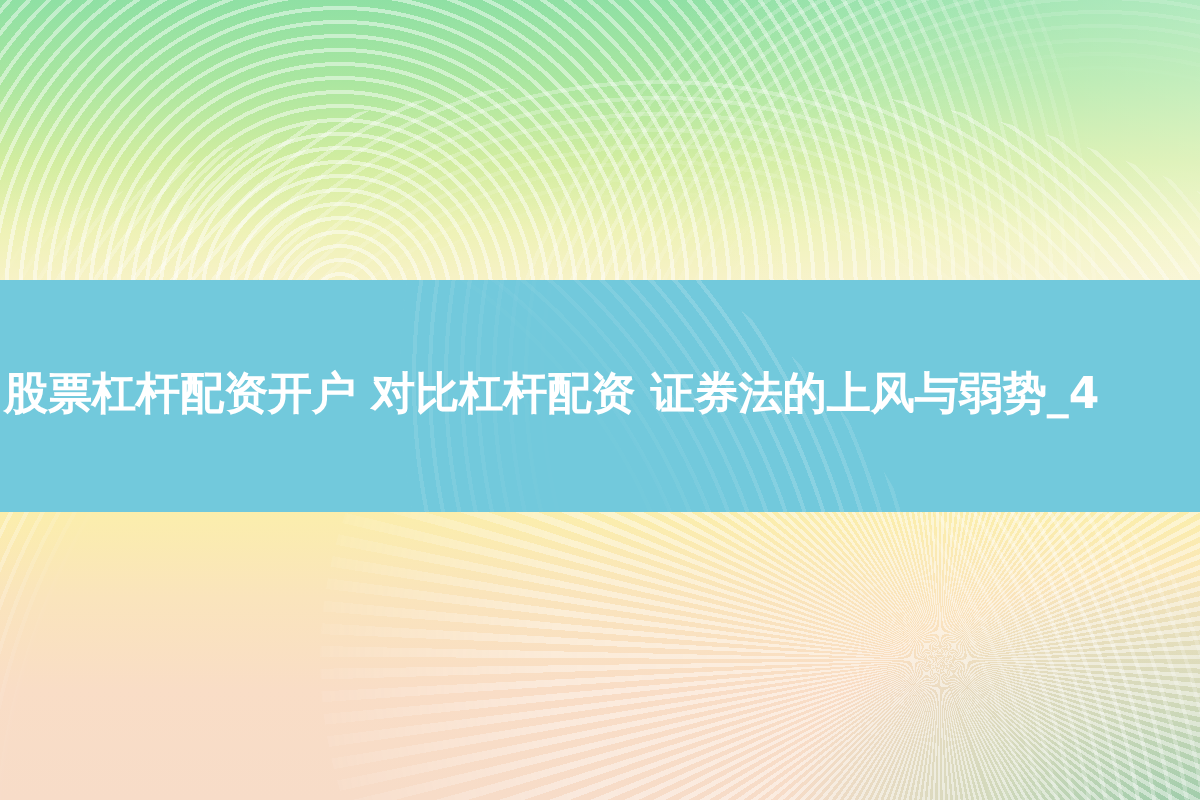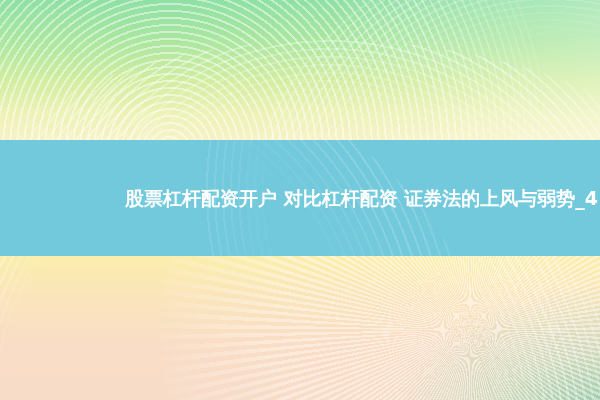--- a/index.html
+++ b/index.html
@@ -132,23 +132,23 @@
     -webkit-mask-image: radial-gradient(circle at 50% 50%, rgba(0,0,0,0) 55%, rgba(0,0,0,0.7) 72%, rgba(0,0,0,0) 90%);
             mask-image: radial-gradient(circle at 50% 50%, rgba(0,0,0,0) 55%, rgba(0,0,0,0.7) 72%, rgba(0,0,0,0) 90%);
   }
 
   .title-text {
     position: relative;
     z-index: 3;
     width: 596px;
     margin: 0;
     padding: 0 2px;
-    text-align: right;
+    text-align: left;
     color: #ffffff;
-    font-size: 19px;
+    font-size: 22px;
     font-weight: bold;
     line-height: 1.42;
     letter-spacing: 0px;
     white-space: normal;
     font-family: "DejaVu Sans", "Liberation Sans", sans-serif;
   }
 
   
   .bottom-section {
     position: absolute;

